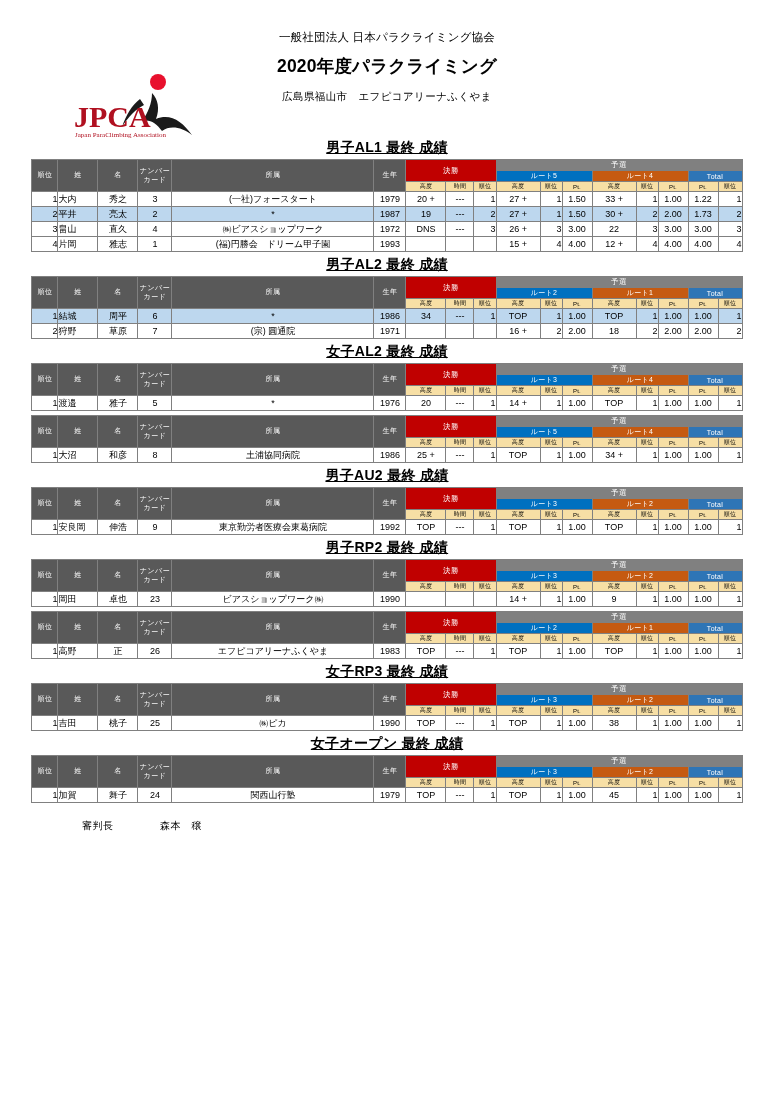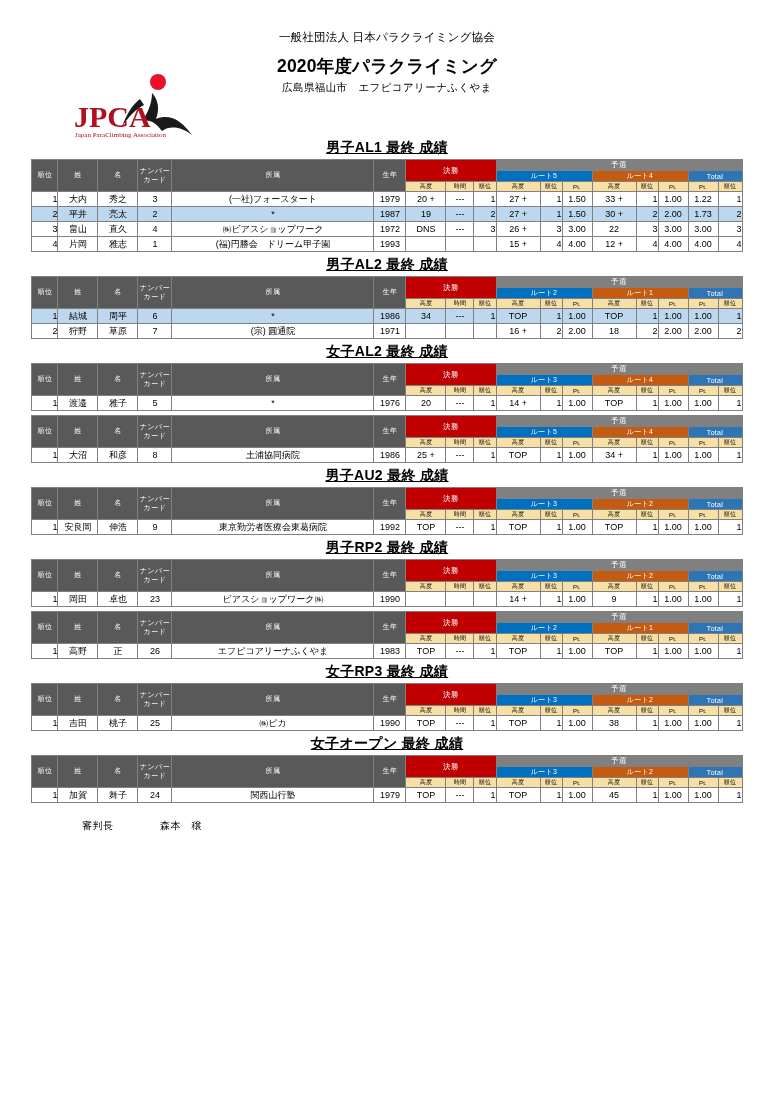--- a/index.html
+++ b/index.html
@@ -47,21 +47,21 @@
     padding-top: 10px;
   }
   .main-title {
     font-size: 17.5px;
     font-weight: bold;
     line-height: 1.32;
     letter-spacing: 0.2px;
   }
   .venue {
     font-size: 10.5px;
-    margin-top: 3px;
+    margin-top: 12px;
     letter-spacing: 0.4px;
   }
   .dates {
     font-size: 11.5px;
     margin-top: 6px;
   }
 
   
   .section { margin-top: 4px; }
   .section-title {
@@ -141,21 +141,21 @@
   }
 
   
   tr.row td {
     height: 15px;
     font-size: 9px;
     background: #ffffff;
   }
   tr.row.hl td { background: #BDD7EE; }
   .c-rank   { text-align: right;  padding-right: 4px; }
-  .c-sei    { text-align: center; }
+  .c-sei    { }
   .c-mei    { text-align: center; }
   .c-num    { text-align: center; }
   .c-aff    { text-align: center;   padding-left: 4px; font-size: 8.5px; }
   .c-year   { text-align: center; }
   .c-val    { text-align: center; }
   .c-valr   { text-align: right;  padding-right: 4px; }
 
   
   .footer {
     margin-top: 16px;

